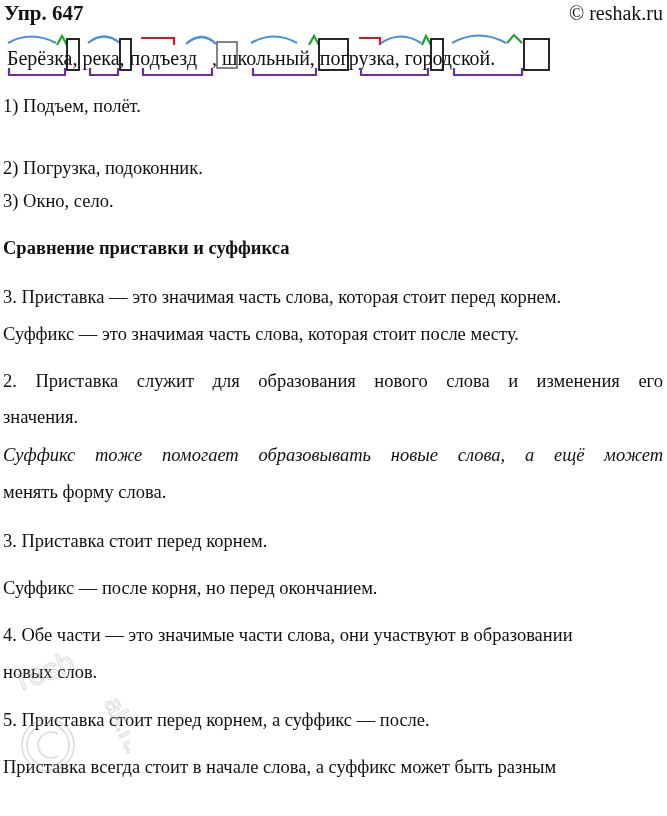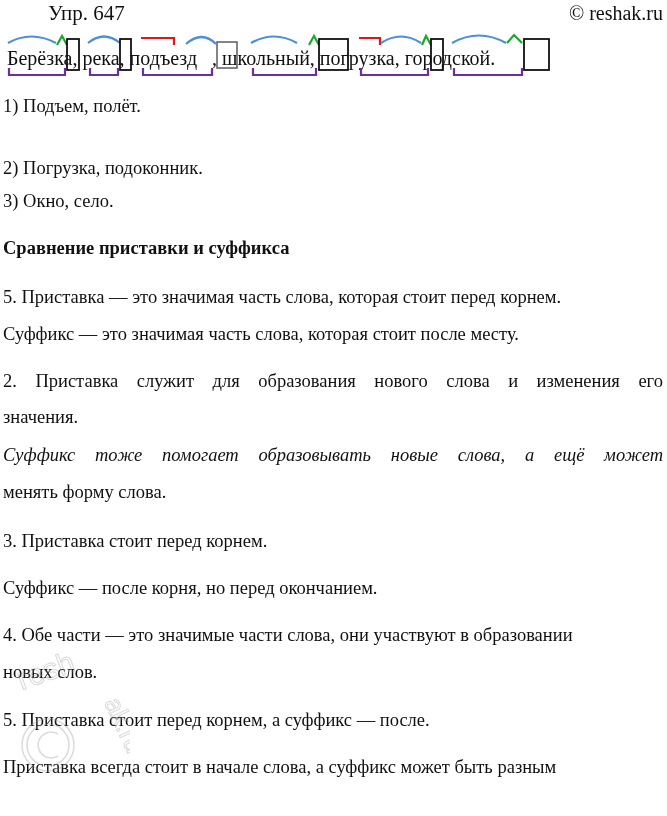--- a/index.html
+++ b/index.html
@@ -19,24 +19,23 @@
       position: absolute;
       top: 0;
       left: 0;
       width: 667px;
       height: 26px;
     }
     .ex-title {
       position: absolute;
       left: 4px;
       top: 1px;
-      font-weight: normal;
+      font-weight: bold;
       font-size: 21px;
       line-height: 24px;
-      margin-left: 44px;
     }
     .copyright {
       position: absolute;
       right: 4px;
       top: 1px;
       font-size: 20px;
       line-height: 24px;
     }
     .morph-row {
       position: absolute;
@@ -131,21 +130,21 @@
     <path d="M450,42 L450,49 L518,49 L518,42" fill="none" stroke="#6a2ea0" stroke-width="2.2"></path>
   </svg>
 </div>
 
 <div class="line" style="top:94px;">1) Подъем, полёт.</div>
 <div class="line" style="top:156px;">2) Погрузка, подоконник.</div>
 <div class="line" style="top:189px;">3) Окно, село.</div>
 
 <div class="section-title" style="top:236px;">Сравнение приставки и суффикса</div>
 
-<div class="line" style="top:285px;">5. Приставка — это значимая часть слова, которая стоит перед корнем.</div>
+<div class="line" style="top:285px;">3. Приставка — это значимая часть слова, которая стоит перед корнем.</div>
 <div class="line" style="top:322px;">Суффикс — это значимая часть слова, которая стоит после месту.</div>
 <div class="line just" style="top:369px;">2. Приставка служит для образования нового слова и изменения его</div>
 <div class="line" style="top:405px;">значения.</div>
 <div class="line just" style="top:443px;font-style:italic;">Суффикс тоже помогает образовывать новые слова, а ещё может</div>
 <div class="line" style="top:480px;">менять форму слова.</div>
 <div class="line" style="top:529px;">3. Приставка стоит перед корнем.</div>
 <div class="line" style="top:576px;text-align:center;">Суффикс — после корня, но перед окончанием.</div>
 <div class="line" style="top:623px;">4. Обе части — это значимые части слова, они участвуют в образовании</div>
 <div class="line" style="top:660px;">новых слов.</div>
 <div class="line" style="top:708px;">5. Приставка стоит перед корнем, а суффикс — после.</div>

